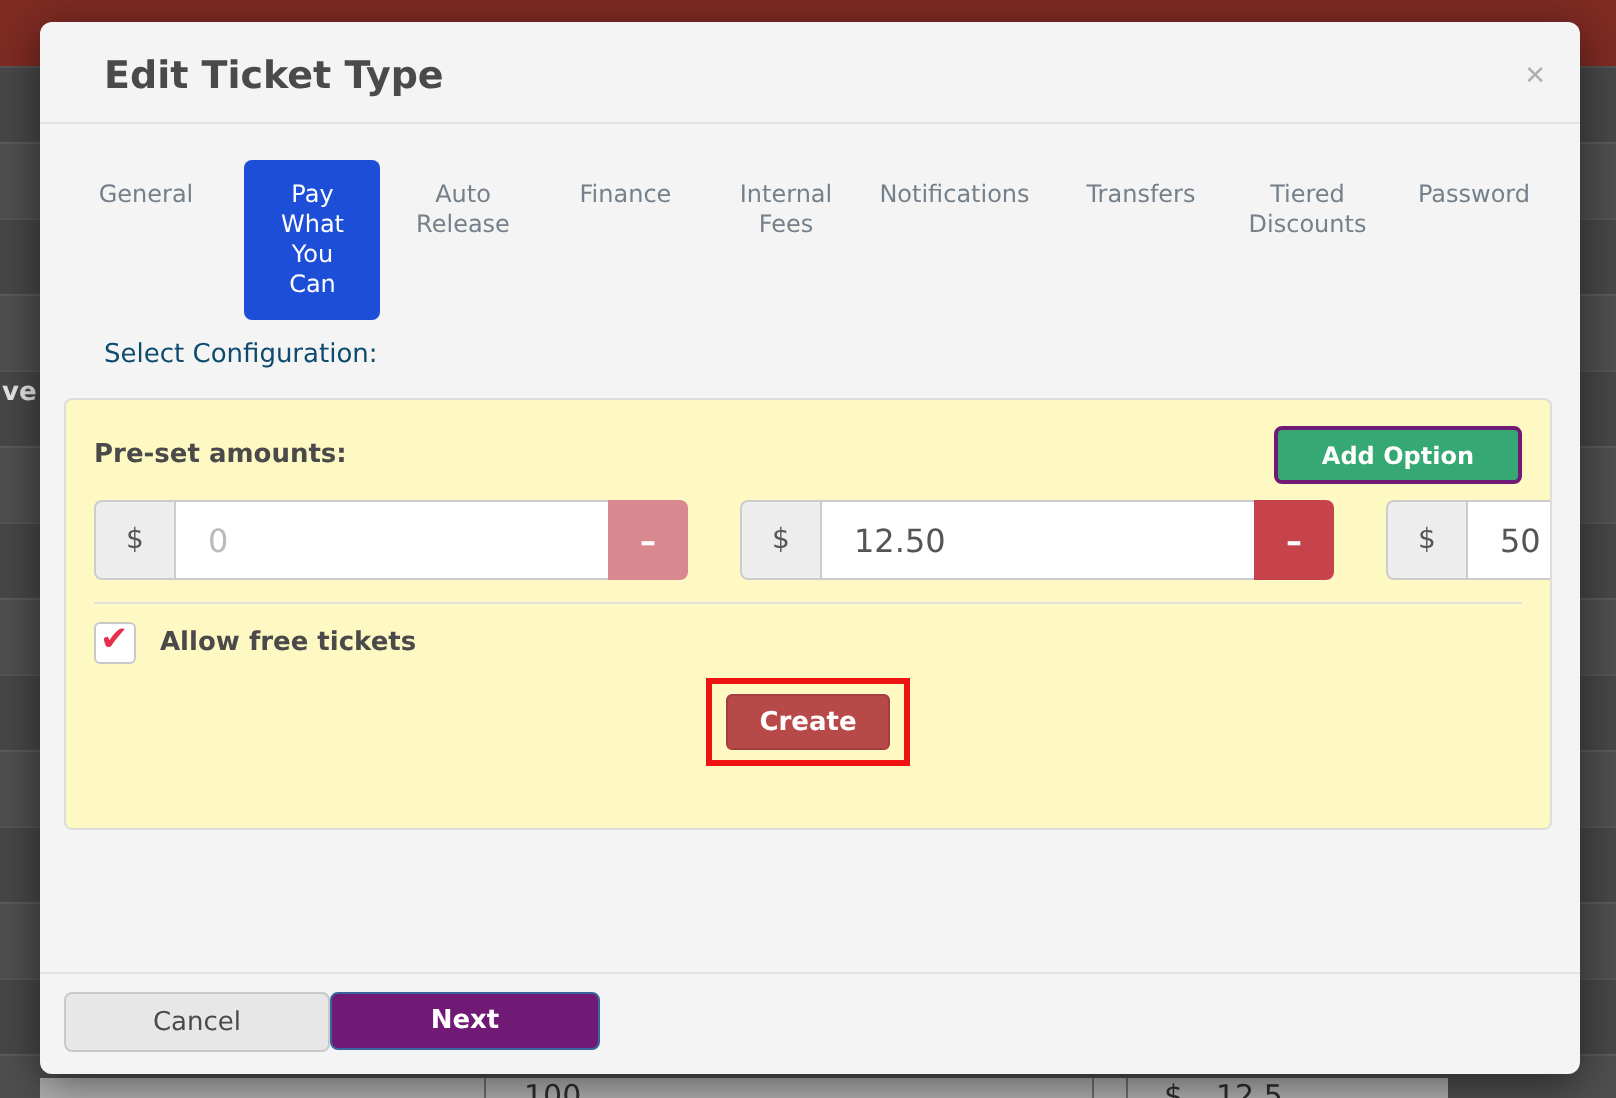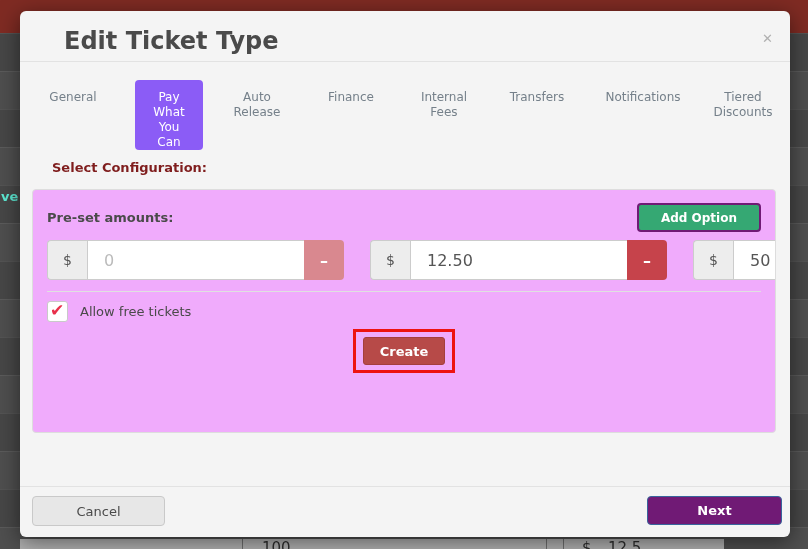--- a/index.html
+++ b/index.html
@@ -14,67 +14,67 @@
     position: absolute; inset: 0;
     background:
       repeating-linear-gradient(to bottom,
         rgba(255,255,255,0.07) 0 1px, transparent 1px 38px),
       repeating-linear-gradient(to bottom,
         rgba(0,0,0,0.10) 0 38px, transparent 38px 76px),
       #4f4f4f;
     background-position: 0 33px;
   }
   .bg-redbar { position: absolute; top: 0; left: 0; width: 808px; height: 33px; background: #7f2b23; }
-  .bg-frag-ve { position: absolute; left: 1px; top: 189px; font-size: 13px; font-weight: bold; color: #5eead4; }
+  .bg-frag-ve { position: absolute; left: 1px; top: 189px; font-size: 13px; font-weight: bold; color: #e5e5e5; }
   .bg-bottom {
     position: absolute; left: 20px; top: 539px; width: 704px; height: 10px;
     background: #b2b2b2; overflow: hidden;
   }
   .bg-vline { position: absolute; top: 0; width: 1px; height: 10px; background: #6f6f6f; }
   .bg-cell-text { position: absolute; top: 1px; font-size: 15px; line-height: 16px; color: #2e2e2e; }
   
   .modal {
     position: absolute; left: 20px; top: 11px; width: 770px; height: 526px;
     background: #f4f4f4; border-radius: 6px;
     box-shadow: 0 5px 22px rgba(0,0,0,0.5);
   }
   .modal-header { height: 51px; border-bottom: 1px solid #e2e2e2; position: relative; }
   .modal-title {
-    position: absolute; left: 44px; top: 16px;
-    font-size: 24px; font-weight: bold; color: #4a4a4a;
+    position: absolute; left: 32px; top: 16px;
+    font-size: 19px; font-weight: bold; color: #4a4a4a;
   }
   .modal-close {
     position: absolute; right: 17px; top: 20px;
     font-size: 13px; font-weight: bold; color: #b0b0b0; cursor: pointer;
   }
   
   .tabs { margin: 18px 13px 0 13px; display: flex; justify-content: space-between; }
   .tab {
     text-align: center; font-size: 12px; line-height: 15px;
     color: #75808a; padding-top: 10px; cursor: pointer;
   }
   .tab.w80 { width: 80px; } .tab.w88 { width: 88px; }
   .tab.w64 { width: 64px; } .tab.w60 { width: 62px; } .tab.w66 { width: 68px; }
   .tab.active {
-    width: 68px; padding: 10px 11px 10px 11px; background: #8b5cf6;
-    color: #ffffff; border-radius: 4px; height: 70px;
-  }
-  
-  .config-label { margin: 10px 0 0 32px; font-size: 13px; font-weight: bold; color: #7f1d1d; }
+    width: 68px; padding: 10px 11px 10px 11px; background: #1d4ed8;
+    color: #ffffff; border-radius: 4px; height: 80px;
+  }
+  
+  .config-label { margin: 10px 0 0 32px; font-size: 13px; font-weight: normal; color: #0c4a6e; }
   .config-select {
     position: relative; margin: 6px 14px 0 12px; height: 38px;
     background: #fdfdfd; border: 1px solid #c9c9c9; border-radius: 4px;
     font-size: 17px; color: #555; line-height: 36px; padding-left: 16px;
     cursor: pointer;
   }
   .config-select .chev { position: absolute; right: 13px; top: 15px; }
   
   .panel {
-    margin: 14px 14px 0 12px; height: 244px; overflow: hidden;
-    background: #f0abfc; border: 1px solid #dddddd; border-radius: 4px;
+    margin: 14px 14px 0 12px; height: 216px; overflow: hidden;
+    background: #fef9c3; border: 1px solid #dddddd; border-radius: 4px;
     padding: 13px 14px;
   }
   .panel-head { display: flex; justify-content: space-between; align-items: center; height: 29px; }
   .panel-heading { font-size: 13px; font-weight: bold; color: #4a4a4a; }
   .add-option {
     height: 29px; padding: 0 22px; background: #35a873; border: 2px solid #701a75;
     border-radius: 4px; color: #fff; font-size: 12px; font-weight: bold;
     font-family: inherit; cursor: pointer;
   }
   .amount-row { display: flex; gap: 26px; margin-top: 8px; }
@@ -99,32 +99,32 @@
   .panel-divider { margin-top: 11px; border-top: 1px solid #e0e0e0; }
   .free-row { margin-top: 9px; display: flex; align-items: center; }
   .checkbox {
     width: 21px; height: 21px; background: #fff; border: 1px solid #c9c9c9;
     border-radius: 3px; position: relative; cursor: pointer; flex: 0 0 21px;
   }
   .checkbox .check {
     position: absolute; left: 2px; top: -2px; font-size: 17px; font-weight: bold;
     color: #e8304a;
   }
-  .free-label { margin-left: 12px; font-size: 13px; font-weight: normal; color: #4a4a4a; }
+  .free-label { margin-left: 12px; font-size: 13px; font-weight: bold; color: #4a4a4a; }
   .create-row { margin-top: 7px; display: flex; justify-content: center; }
   .create-annotation { border: 3px solid #ee1310; padding: 5px 7px; }
   .create-btn {
     height: 28px; padding: 0 16px; background: #b74a48; border: 1px solid #a43f3d;
     border-radius: 3px; color: #fff; font-size: 13px; font-weight: bold;
     font-family: inherit; cursor: pointer;
   }
   
   .modal-footer {
     position: absolute; left: 0; right: 0; bottom: 0; height: 51px;
-    border-top: 1px solid #e2e2e2; display: flex; justify-content: space-between;
+    border-top: 1px solid #e2e2e2; display: flex; 
     padding: 9px 8px 0 12px;
   }
   .cancel-btn {
     width: 133px; height: 30px; background: #e7e7e7; border: 1px solid #c9c9c9;
     border-radius: 4px; color: #4a4a4a; font-size: 13px; font-family: inherit; cursor: pointer;
   }
   .next-btn {
     width: 135px; height: 29px; background: #701a75; border: 1px solid #38659c;
     border-radius: 4px; color: #fff; font-size: 13px; font-weight: bold;
     font-family: inherit; cursor: pointer;
@@ -151,23 +151,24 @@
     <div class="modal-title">Edit Ticket Type</div>
     <div class="modal-close">✕</div>
   </div>
 
   <div class="tabs">
     <div class="tab w80">General</div>
     <div class="tab active">Pay What You Can</div>
     <div class="tab w64">Auto Release</div>
     <div class="tab w80">Finance</div>
     <div class="tab w60">Internal Fees</div>
+    <div class="tab w88">Notifications</div>
     <div class="tab w80">Transfers</div>
-    <div class="tab w88">Notifications</div>
     <div class="tab w66">Tiered Discounts</div>
+    <div class="tab w80">Password</div>
   </div>
 
   <div class="config-label">Select Configuration:</div>
 
 
   <div class="panel">
 
     <div class="panel-head">
       <span class="panel-heading">Pre-set amounts:</span>
       <button class="add-option">Add Option</button>

